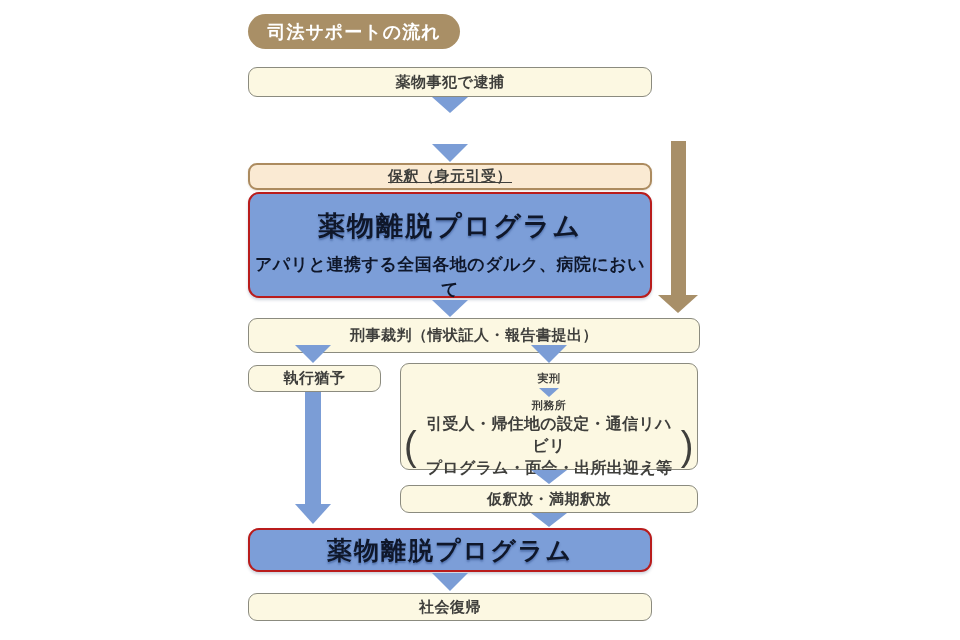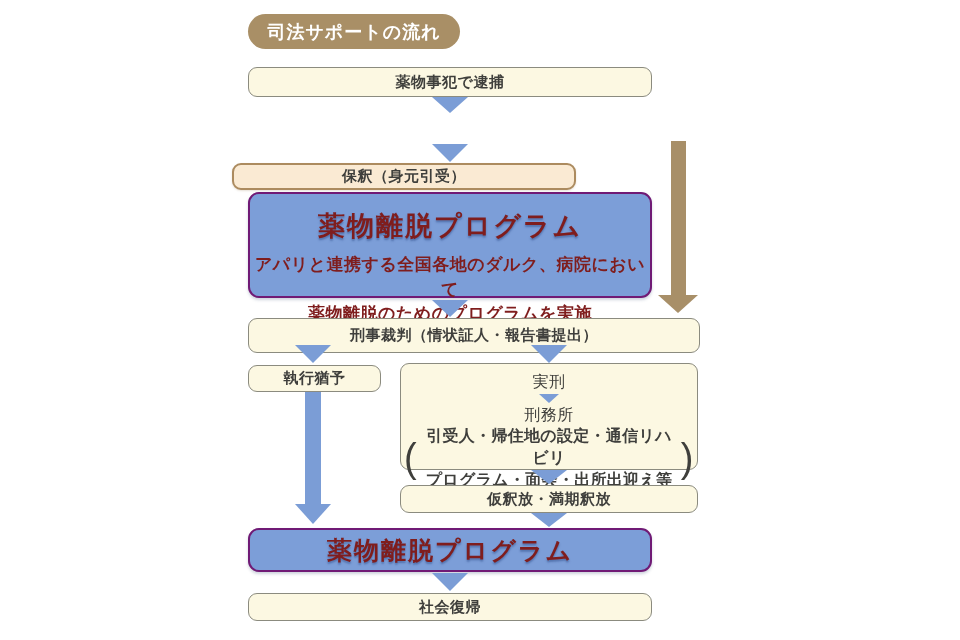--- a/index.html
+++ b/index.html
@@ -15,39 +15,39 @@
     display:flex;align-items:center;justify-content:center;font-family:Liberation Serif, serif;
   }
   
   .box{
     position:absolute;box-sizing:border-box;border-radius:9px;
     display:flex;align-items:center;justify-content:center;
     font-weight:bold;font-size:15px;letter-spacing:0.5px;text-align:center;
   }
   .cream{background:#fcf8e2;border:1.5px solid #8b8b7f;}
   .peach{background:#faead3;border:2px solid #ac8b5f;box-shadow:0 1px 2px rgba(120,90,40,.18);}
-  .bluebox{background:#7c9ed8;border:2px solid #701a75;color:#7f1d1d;box-shadow:0 2px 3px rgba(60,80,120,.25);}
+  .bluebox{background:#7c9ed8;border:2px solid #b91c1c;color:#0f172a;box-shadow:0 2px 3px rgba(60,80,120,.25);}
 
   .n-arrest       {left:248px;top:67px; width:404px;height:30px;}
   .n-prosecution  {left:248px;top:113px;width:452px;height:29px;font-size:16px;}
-  .n-bail         {left:232px;top:163px;width:344px;height:27px;}
+  .n-bail         {left:248px;top:163px;width:404px;height:27px;text-decoration:underline;}
   .n-program1     {left:248px;top:192px;width:404px;height:106px;flex-direction:column;justify-content:flex-start;padding-top:14px;border-radius:11px;}
   .n-trial        {left:248px;top:318px;width:452px;height:35px;}
   .n-probation    {left:248px;top:365px;width:133px;height:27px;}
   .n-prison       {left:400px;top:363px;width:298px;height:107px;flex-direction:column;justify-content:flex-start;padding-top:8px;}
   .n-release      {left:400px;top:485px;width:298px;height:28px;}
   .n-program2     {left:248px;top:528px;width:404px;height:44px;border-radius:11px;}
   .n-reintegration{left:248px;top:593px;width:404px;height:28px;}
 
   .blue-title{font-size:27px;font-weight:bold;letter-spacing:2px;text-shadow:0 2px 2px rgba(50,80,140,.55);}
   .blue-desc{margin-top:9px;font-size:17px;font-weight:bold;line-height:1.45;letter-spacing:0.5px;}
   .blue-title2{font-size:25px;font-weight:bold;letter-spacing:2px;text-shadow:0 2px 2px rgba(50,80,140,.55);}
 
   
-  .prison-word{font-size:16px;font-weight:normal;line-height:1.2;}
+  .prison-word{font-size:11px;font-weight:bold;line-height:1.2;}
   .mini-tri{width:0;height:0;border-left:10px solid transparent;border-right:10px solid transparent;
             border-top:9px solid #7b9dd6;margin:3px auto 2px auto;}
   .paren-row{display:flex;align-items:center;justify-content:center;margin-top:1px;}
   .big-paren{font-size:38px;font-weight:normal;color:#3f3f3c;transform:scaleY(1.05);line-height:1;padding:0 3px;}
   .paren-text{font-size:16px;font-weight:bold;line-height:1.35;letter-spacing:0.3px;}
 
   
   .tri{position:absolute;width:0;height:0;border-left:18px solid transparent;border-right:18px solid transparent;border-top:16px solid #7b9dd6;}
   .t1{left:432px;top:97px;}
   .t2{left:432px;top:144px;border-top-width:18px;}
@@ -81,21 +81,20 @@
 
 
   <div class="tri t2"></div>
 
   <div class="box peach n-bail">保釈（身元引受）</div>
 
   <div class="box bluebox n-program1">
     <div class="blue-title">薬物離脱プログラム</div>
     <div class="blue-desc">
       <div>アパリと連携する全国各地のダルク、病院において</div>
-      <div>薬物離脱のためのプログラムを実施</div>
     </div>
   </div>
 
   <div class="brown-shaft"></div>
   <div class="brown-head"></div>
 
   <div class="tri t3"></div>
 
   <div class="box cream n-trial">刑事裁判（情状証人・報告書提出）</div>
 

